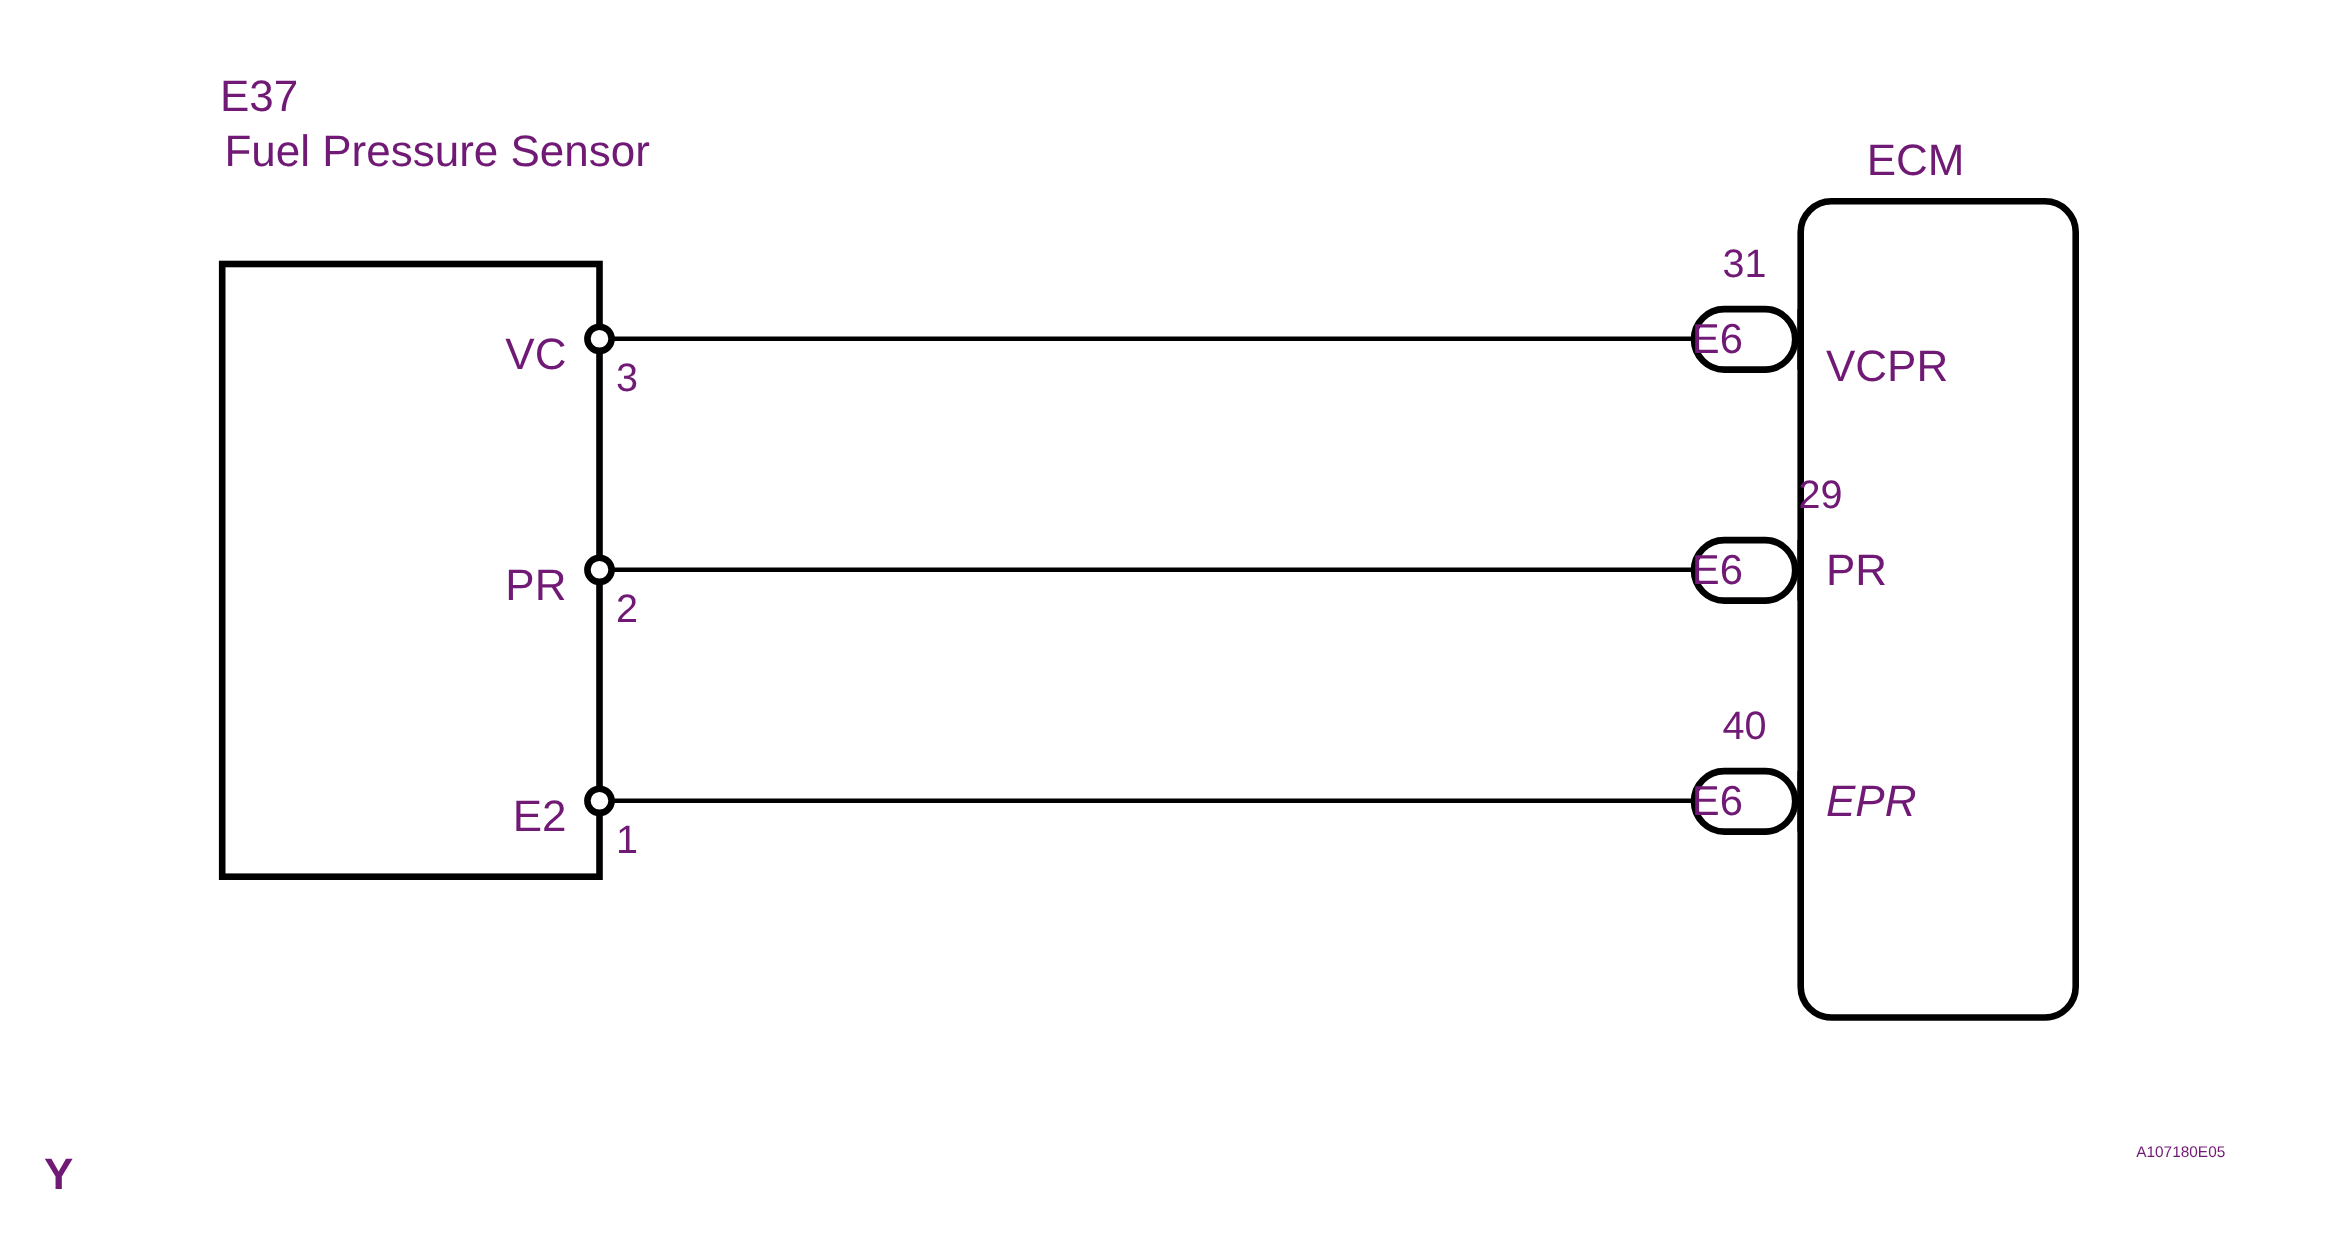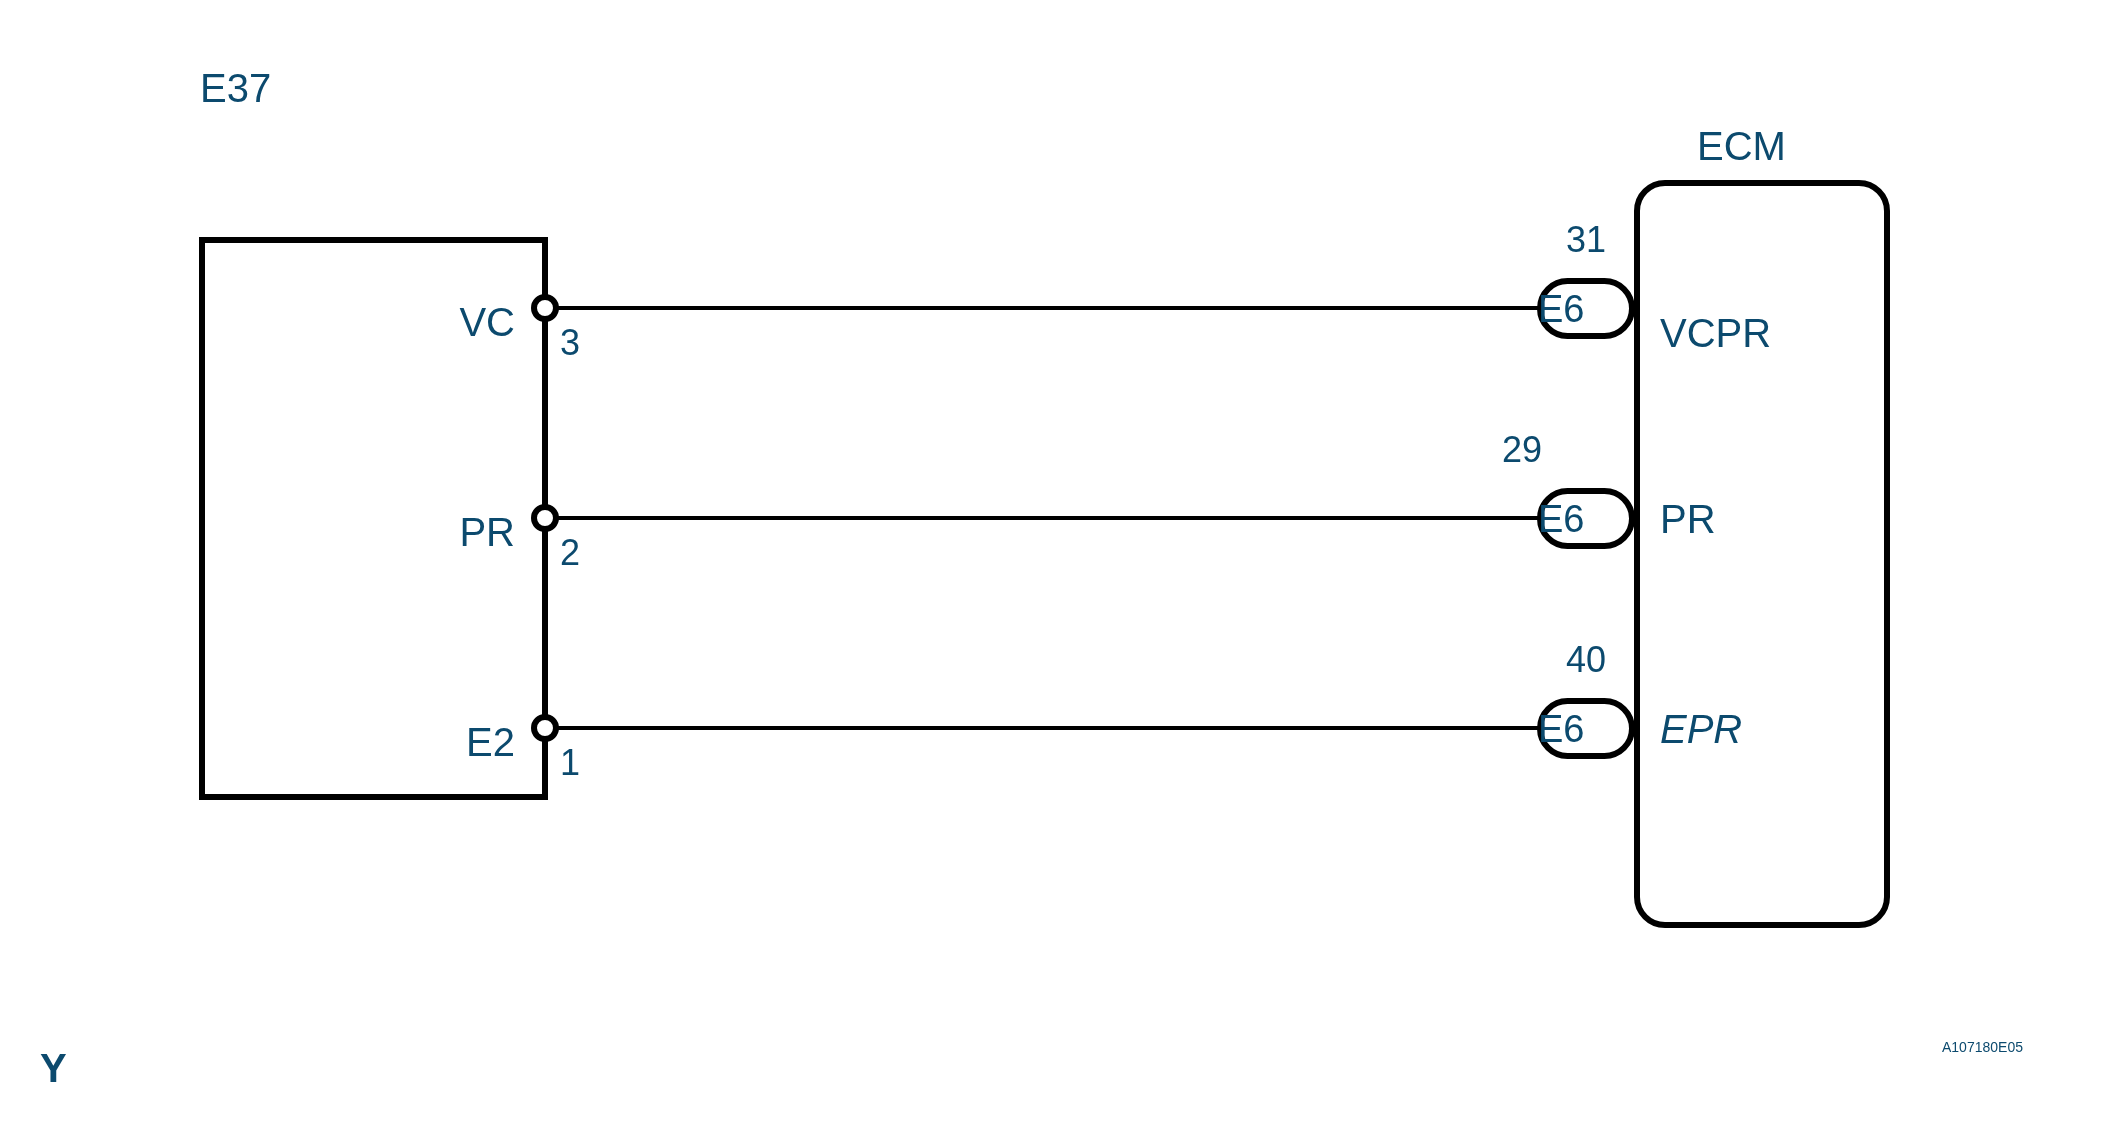--- a/index.html
+++ b/index.html
@@ -20,21 +20,21 @@
   .diagram-svg {
     position: absolute;
     left: 0;
     top: 0;
     width: 2118px;
     height: 1140px;
   }
   .txt {
     position: absolute;
     white-space: pre;
-    color: #0c4a6e;
+    color: #701a75;
     line-height: 1;
   }
 
   
   .hdr-code {
     left: 200px;
     top: 68px;
     font-size: 40px;
   }
   .hdr-name {
@@ -116,34 +116,35 @@
     <rect x="1540" y="281" width="92" height="55" rx="27.5" ry="27.5" fill="#ffffff" stroke="#000000" stroke-width="6"></rect>
     <rect x="1540" y="491" width="92" height="55" rx="27.5" ry="27.5" fill="#ffffff" stroke="#000000" stroke-width="6"></rect>
     <rect x="1540" y="701" width="92" height="55" rx="27.5" ry="27.5" fill="#ffffff" stroke="#000000" stroke-width="6"></rect>
 
     <line x1="1637" y1="281" x2="1637" y2="336" stroke="#000000" stroke-width="6"></line>
     <line x1="1637" y1="491" x2="1637" y2="546" stroke="#000000" stroke-width="6"></line>
     <line x1="1637" y1="701" x2="1637" y2="756" stroke="#000000" stroke-width="6"></line>
   </svg>
 
   <div class="txt hdr-code">E37</div>
+  <div class="txt hdr-name">Fuel Pressure Sensor</div>
 
   <div class="txt term-name" style="left:355px; top:288px;">VC</div>
   <div class="txt term-pin" style="left:560px; top:325px;">3</div>
 
   <div class="txt term-name" style="left:355px; top:498px;">PR</div>
   <div class="txt term-pin" style="left:560px; top:535px;">2</div>
 
   <div class="txt term-name" style="left:355px; top:708px;">E2</div>
   <div class="txt term-pin" style="left:560px; top:745px;">1</div>
 
   <div class="txt ecm-title">ECM</div>
 
   <div class="txt ecm-pinno" style="left:1546px; top:222px;">31</div>
-  <div class="txt ecm-pinno" style="left:1482px; top:432px;">29</div>
+  <div class="txt ecm-pinno" style="left:1615px; top:432px;">29</div>
   <div class="txt ecm-pinno" style="left:1546px; top:642px;">40</div>
 
   <div class="txt pill-label" style="left:1538px; top:290px;">E6</div>
   <div class="txt pill-label" style="left:1538px; top:500px;">E6</div>
   <div class="txt pill-label" style="left:1538px; top:710px;">E6</div>
 
   <div class="txt ecm-signal" style="left:1660px; top:289px;margin-top:24px;">VCPR</div>
   <div class="txt ecm-signal" style="left:1660px; top:499px;">PR</div>
   <div class="txt ecm-signal" style="left:1660px; top:709px;font-style:italic;">EPR</div>
 

